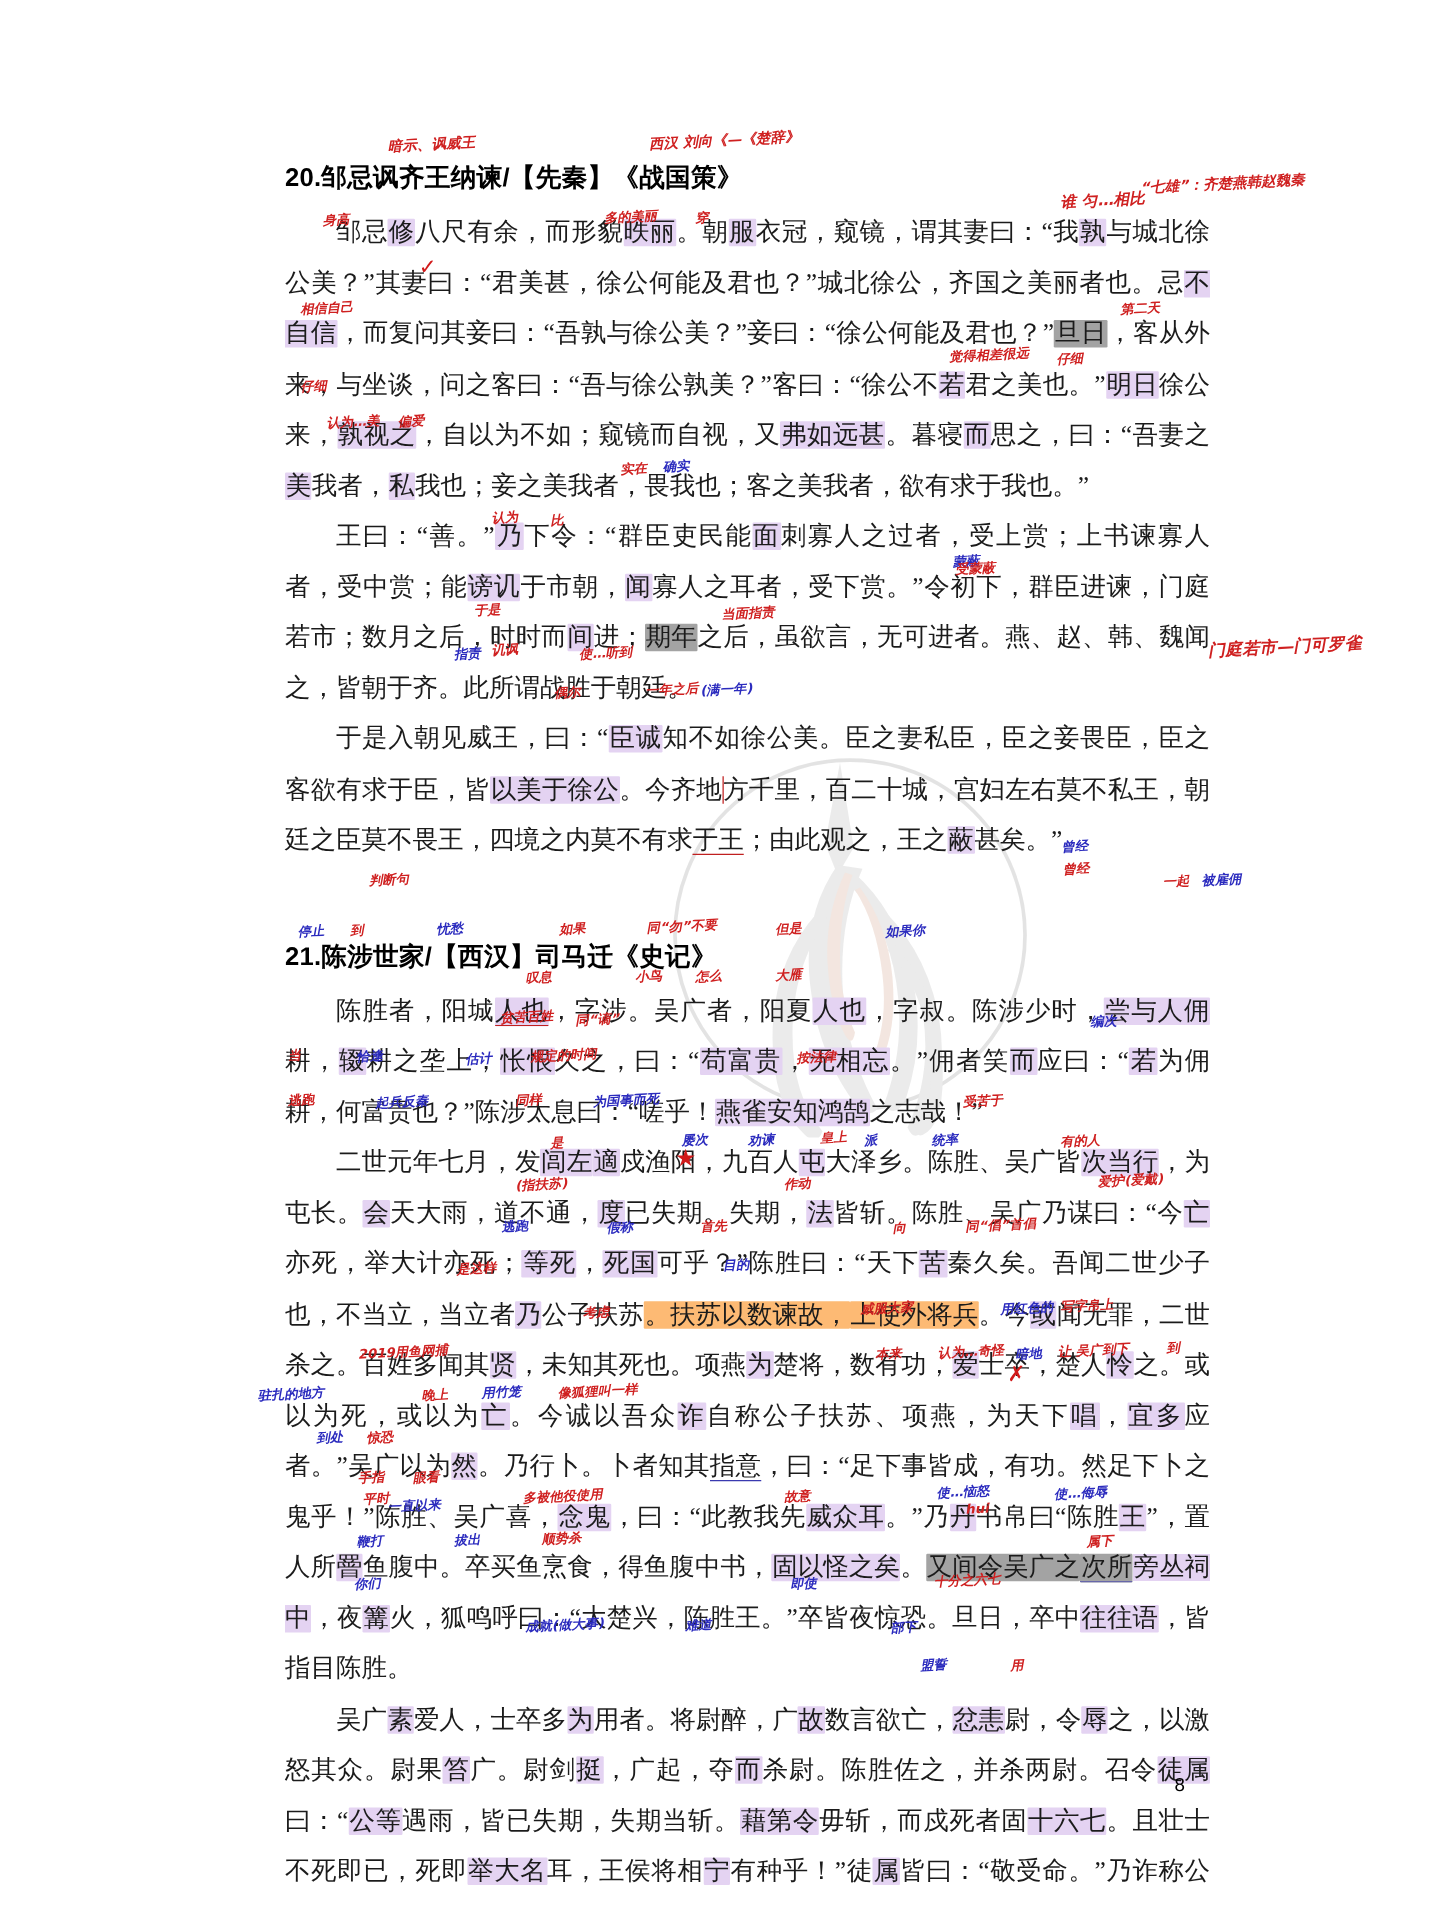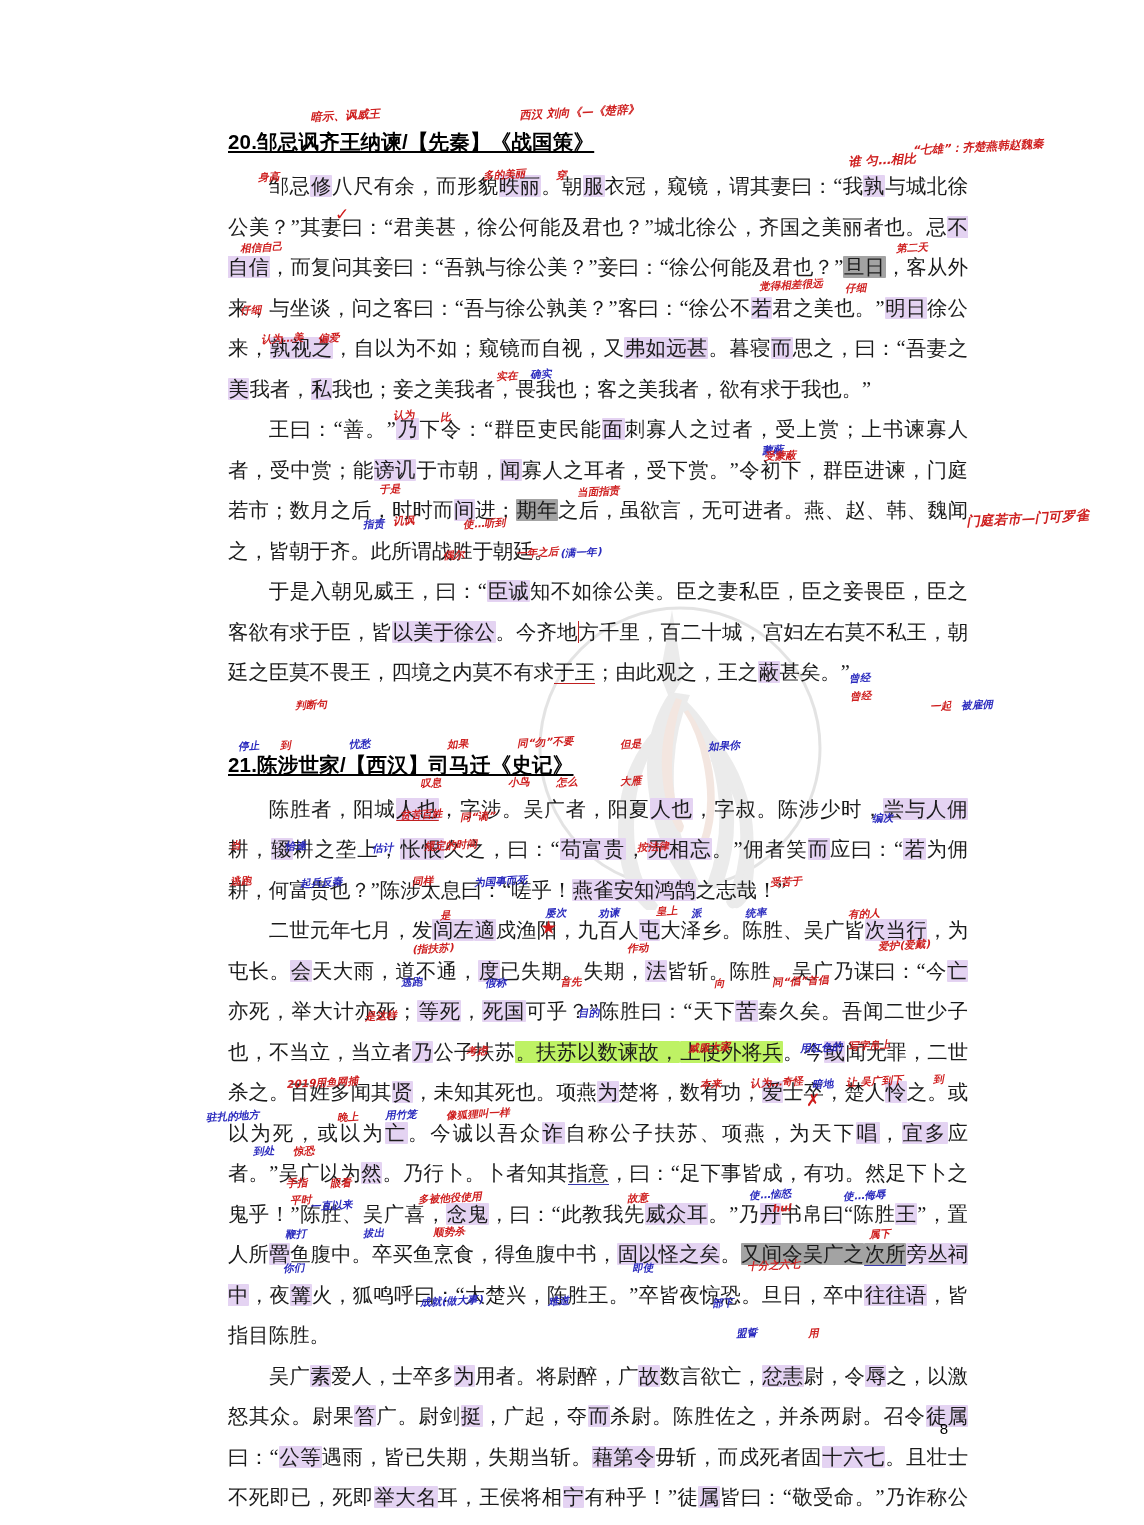--- a/index.html
+++ b/index.html
@@ -17,35 +17,35 @@
     opacity:.5;pointer-events:none;
   }
 
   
   #content{
     position:absolute;left:228px;top:128px;width:740px;
   }
   .heading{
     font-family:"Liberation Sans","DejaVu Sans",sans-serif;
     font-weight:bold;font-size:20.5px;color:#000;
-    letter-spacing:.2px;margin:0 0 10px 0;white-space:nowrap;text-decoration:underline;
+    letter-spacing:.2px;margin:0 0 10px 0;white-space:nowrap;
   }
   .heading2{margin-top:58px;}
   .para{
     font-size:20.4px;line-height:40.5px;color:#1b1b1b;
     text-align:justify;text-align-last:left;margin:0;
     text-indent:2em;
     word-break:break-all;
   }
   .para + .para{margin-top:0;}
 
   
   .hl{background:#e4d3f2;border-radius:1px;padding:0 .5px;}
   .hl2{background:#a3a3a3;border-radius:1px;padding:0 .5px;}
-  .hl3{background:#bef264;border-radius:1px;padding:0 .5px;}
+  .hl3{background:#fdba74;border-radius:1px;padding:0 .5px;}
   .ul{border-bottom:1.4px solid #3a3ab0;}
   .ulr{border-bottom:1.4px solid #c02020;}
   .vbar{border-left:1.6px solid #c02020;}
 
   
   #ink{position:absolute;inset:0;pointer-events:none;}
   .hw{
     position:absolute;white-space:nowrap;
     font-family:"DejaVu Sans",sans-serif;
     font-weight:bold;line-height:1;

